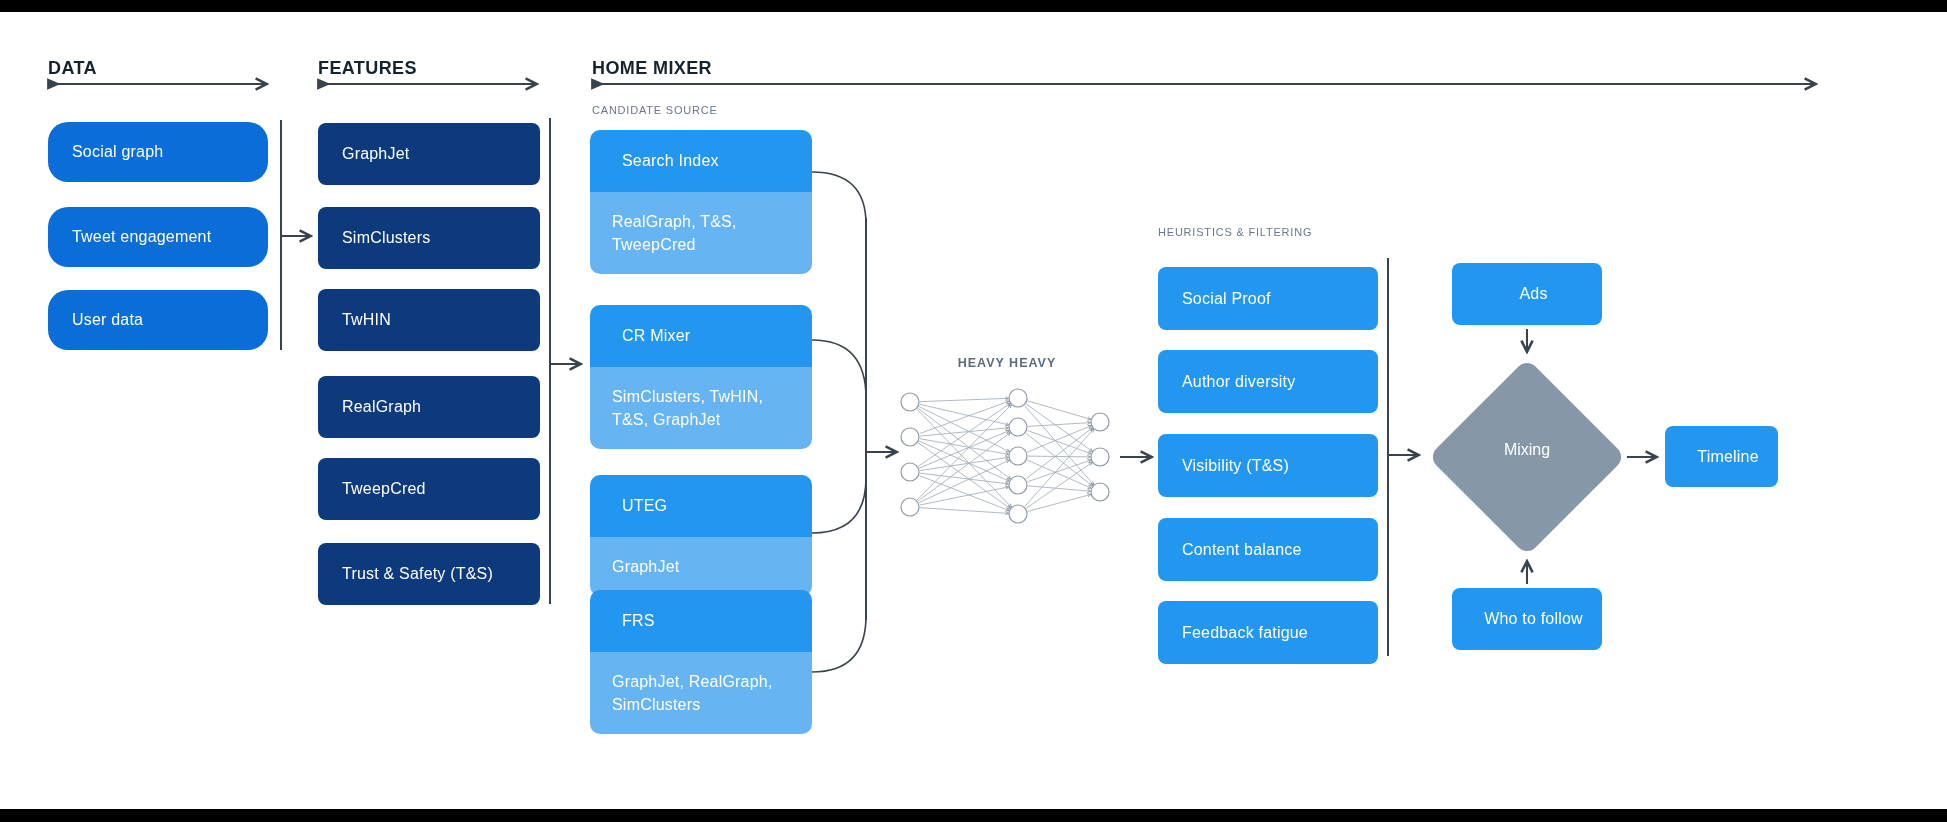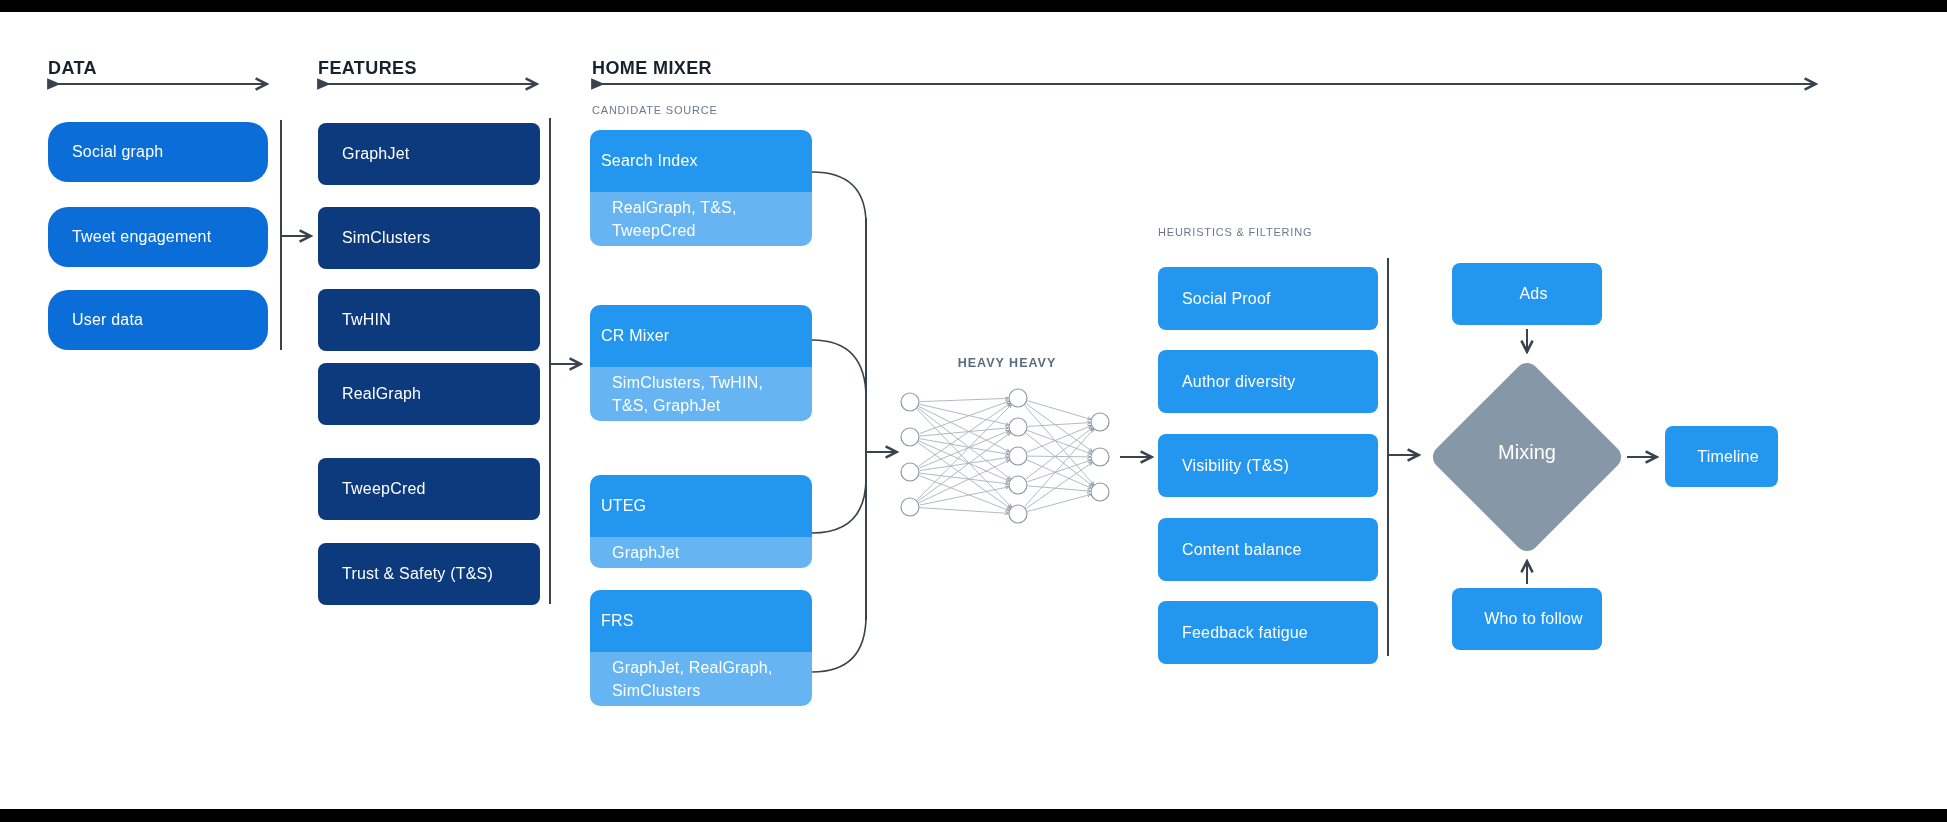--- a/index.html
+++ b/index.html
@@ -54,30 +54,30 @@
   .feat-box{background:var(--navy);width:222px;height:62px;left:318px;}
   .heur-box{background:var(--blue-bright);width:220px;height:63px;left:1158px;margin-top:9px;}
 
   .cand-group{
     position:absolute;left:590px;width:222px;
     border-radius:10px;overflow:hidden;
     color:#fff;font-size:16px;font-weight:500;letter-spacing:.2px;
   }
   .cand-title{
     background:var(--blue-bright);height:62px;
-    display:flex;align-items:center;padding-left:11px;
+    display:flex;align-items:center;padding-left:32px;
   }
   .cand-sub{
     background:var(--blue-light);
-    padding:4px 22px;line-height:23px;
+    padding:18px 22px;line-height:23px;
   }
 
   .mix-label{
     position:absolute;left:1452px;top:441px;width:150px;
-    color:#fff;font-size:20px;font-weight:500;text-align:center;
+    color:#fff;font-size:16px;font-weight:500;text-align:center;
   }
 
   svg.overlay{position:absolute;left:0;top:0;}
 </style>
 </head>
 <body>
 
 <div class="bar top"></div>
 <div class="bar bottom"></div>
 
@@ -202,21 +202,21 @@
 
 <div class="box feat-box" style="top:123px">
     <span>GraphJet</span>
   </div>
 <div class="box feat-box" style="top:207px">
     <span>SimClusters</span>
   </div>
 <div class="box feat-box" style="top:289px">
     <span>TwHIN</span>
   </div>
-<div class="box feat-box" style="top:363px">
+<div class="box feat-box" style="top:376px">
     <span>RealGraph</span>
   </div>
 <div class="box feat-box" style="top:458px">
     <span>TweepCred</span>
   </div>
 <div class="box feat-box" style="top:543px">
     <span>Trust &amp; Safety (T&amp;S)</span>
   </div>
 
 <div class="cand-group" style="top:130px">

